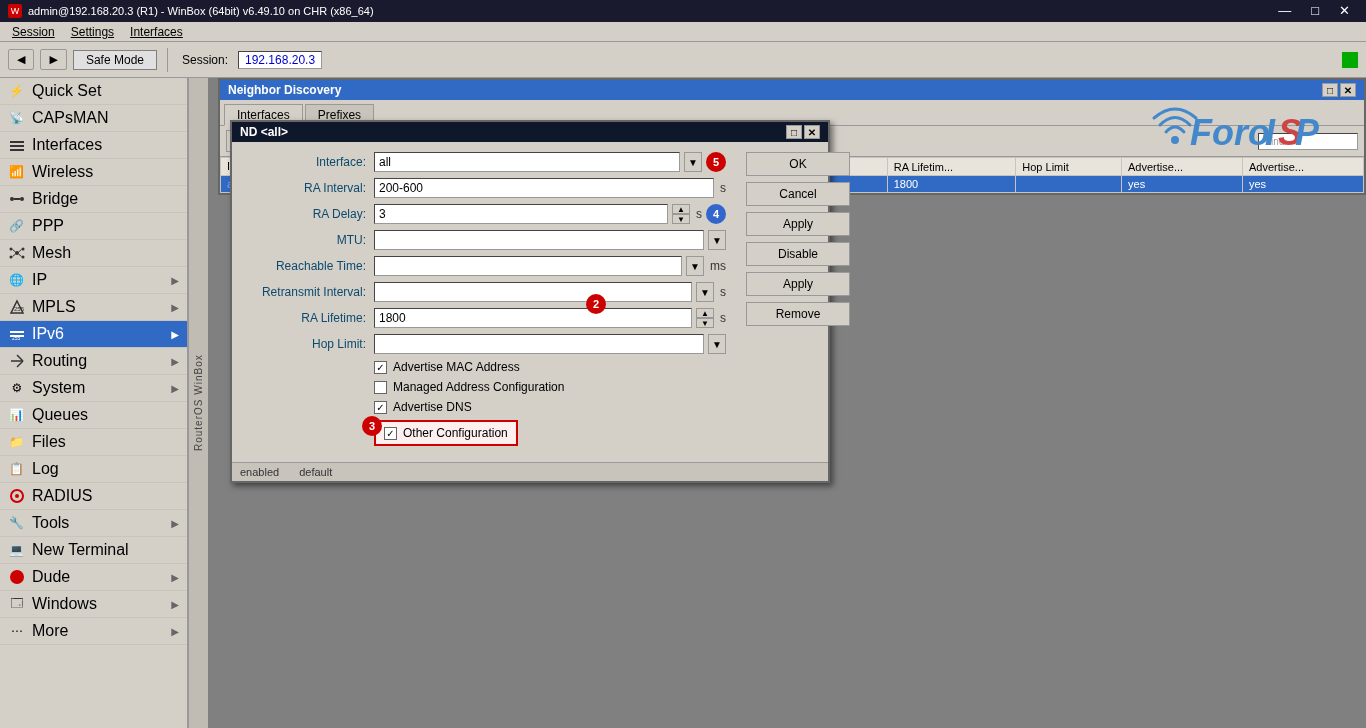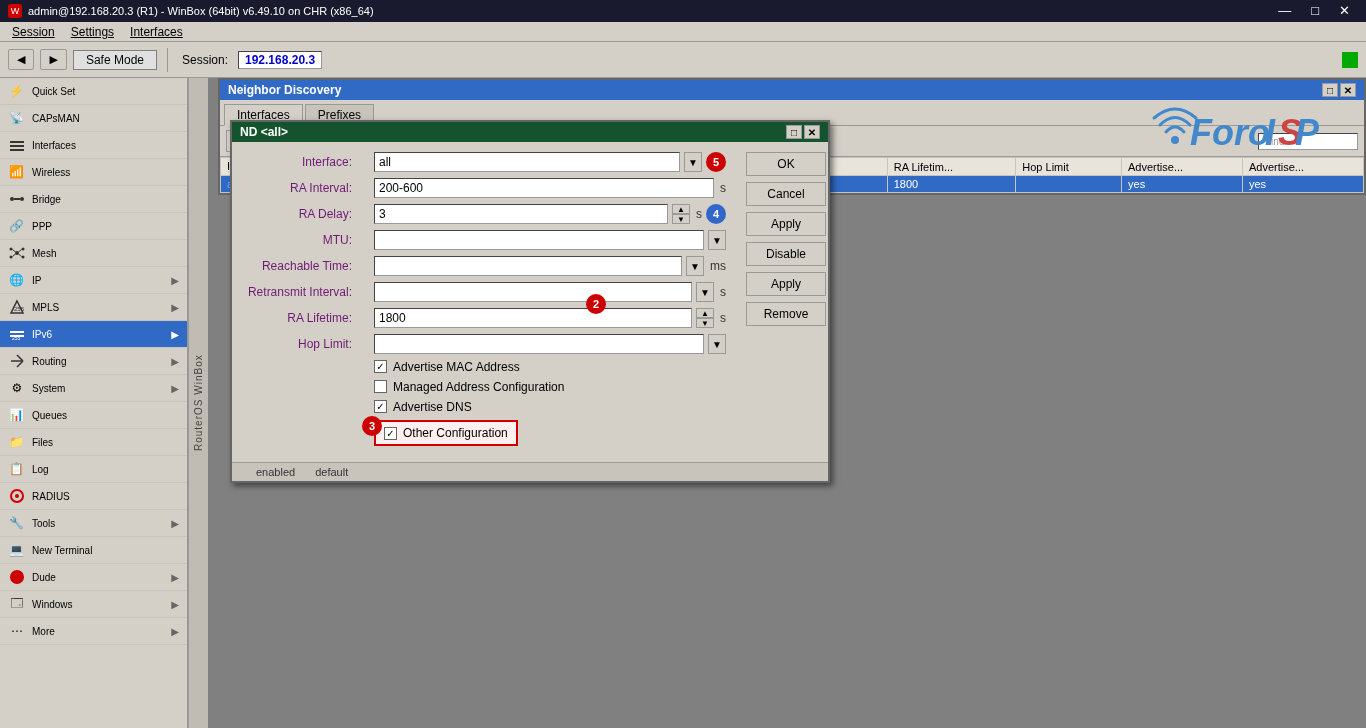--- a/index.html
+++ b/index.html
@@ -15,32 +15,32 @@
     
     .menu-bar { background: #d4d0c8; height: 20px; display: flex; align-items: center; padding: 0 4px; border-bottom: 1px solid #999; }
     .menu-item { padding: 1px 8px; cursor: pointer; font-size: 12px; text-decoration: underline; }
 
     
     .toolbar { background: #d4d0c8; height: 36px; display: flex; align-items: center; padding: 0 8px; gap: 6px; border-bottom: 1px solid #999; }
     .toolbar-btn { background: #d4d0c8; border: 1px solid #999; padding: 3px 8px; cursor: pointer; font-size: 11px; border-radius: 2px; display: flex; align-items: center; gap: 4px; }
     .toolbar-sep { width: 1px; height: 24px; background: #999; margin: 0 4px; }
     .safe-mode-btn { background: #e0e0e0; border: 1px solid #808080; padding: 2px 12px; font-size: 12px; cursor: pointer; }
     .session-label { color: #000000; font-size: 12px; margin-left: 4px; }
-    .session-value { color: #00c; font-size: 12px; font-weight: bold; margin-left: 4px; border: 1px inset #999; background: white; padding: 1px 6px; }
+    .session-value { color: #00c; font-size: 12px; font-weight: normal; margin-left: 4px; border: 1px inset #999; background: white; padding: 1px 6px; }
     .green-indicator { width: 16px; height: 16px; background: #00aa00; margin-left: auto; }
 
     
     .main-layout { display: flex; height: calc(728px - 22px - 20px - 36px); }
 
     
     .sidebar { width: 188px; background: #d4d0c8; border-right: 1px solid #999; overflow-y: auto; }
     .sidebar-item { display: flex; align-items: center; gap: 6px; padding: 4px 8px; cursor: pointer; border-bottom: 1px solid #c8c4bc; }
     .sidebar-item.active { background: #316ac5; color: white; }
     .sidebar-icon { width: 18px; height: 18px; flex-shrink: 0; display: flex; align-items: center; justify-content: center; }
-    .sidebar-label { flex: 1; font-size: 10px; }
+    .sidebar-label { flex: 1; font-size: 16px; }
     .sidebar-arrow { font-size: 10px; color: #666; }
 
     
     .content { flex: 1; background: #808080; position: relative; overflow: hidden; }
 
     
     .nd-outer { position: absolute; top: 0; left: 20px; right: 0; background: #d4d0c8; border: 2px solid #666; }
     .nd-titlebar { background: #316ac5; color: white; padding: 3px 8px; display: flex; align-items: center; justify-content: space-between; font-size: 12px; font-weight: bold; }
     .nd-titlebar-btns { display: flex; gap: 2px; }
     .nd-title-btn { width: 16px; height: 14px; background: #d4d0c8; border: 1px solid #999; cursor: pointer; display: flex; align-items: center; justify-content: center; font-size: 10px; color: #000; }
@@ -59,45 +59,45 @@
 
     
     .nd-table { width: 100%; border-collapse: collapse; font-size: 11px; }
     .nd-table th { background: #e8e4dc; border: 1px solid #c8c4bc; padding: 2px 6px; text-align: left; font-weight: normal; white-space: nowrap; }
     .nd-table td { border: 1px solid #c8c4bc; padding: 2px 6px; white-space: nowrap; }
     .nd-table tr.selected td { background: #316ac5; color: white; }
     .nd-table tr.selected td a { color: #88aaff; }
 
     
     .nd-dialog { position: absolute; top: 40px; left: 10px; width: 600px; background: #d4d0c8; border: 2px solid #666; box-shadow: 3px 3px 6px rgba(0,0,0,0.5); z-index: 200; }
-    .nd-dialog-title { background: #14532d; color: white; padding: 3px 8px; display: flex; align-items: center; justify-content: space-between; font-size: 12px; font-weight: bold; }
+    .nd-dialog-title { background: #0f172a; color: white; padding: 3px 8px; display: flex; align-items: center; justify-content: space-between; font-size: 12px; font-weight: bold; }
     .nd-dialog-btns { display: flex; gap: 2px; }
     .nd-dialog-btn { width: 16px; height: 14px; background: #d4d0c8; border: 1px solid #999; cursor: pointer; display: flex; align-items: center; justify-content: center; font-size: 10px; color: #000; }
 
     .nd-dialog-body { display: flex; gap: 0; }
     .nd-form { flex: 1; padding: 10px 12px; }
     .nd-form-row { display: flex; align-items: center; margin-bottom: 6px; }
-    .nd-form-label { width: 130px; text-align: right; padding-right: 22px; font-size: 12px; color: #701a75; }
+    .nd-form-label { width: 130px; text-align: right; padding-right: 8px; font-size: 12px; color: #0c4a6e; }
     .nd-form-control { flex: 1; display: flex; align-items: center; gap: 4px; }
     .nd-input { border: 1px inset #999; background: white; height: 20px; padding: 1px 4px; font-size: 12px; flex: 1; }
     .nd-dropdown-btn { width: 18px; height: 20px; border: 1px solid #999; background: #d4d0c8; cursor: pointer; display: flex; align-items: center; justify-content: center; font-size: 10px; }
     .nd-unit { font-size: 12px; color: #333; margin-left: 2px; }
     .nd-spinner-up { width: 18px; height: 10px; border: 1px solid #999; background: #d4d0c8; cursor: pointer; display: flex; align-items: center; justify-content: center; font-size: 8px; }
     .nd-spinner-down { width: 18px; height: 10px; border: 1px solid #999; background: #d4d0c8; cursor: pointer; display: flex; align-items: center; justify-content: center; font-size: 8px; }
     .nd-spinners { display: flex; flex-direction: column; }
 
-    .nd-checkbox-row { display: flex; align-items: flex-start; margin-bottom: 6px; gap: 6px; padding-left: 130px; }
+    .nd-checkbox-row { display: flex; align-items: flex-end; margin-bottom: 6px; gap: 6px; padding-left: 130px; }
     .nd-checkbox { width: 13px; height: 13px; border: 1px solid #666; background: white; display: flex; align-items: center; justify-content: center; cursor: pointer; flex-shrink: 0; }
     .nd-checkbox.checked::after { content: '✓'; font-size: 10px; color: #000; }
 
     .nd-buttons { display: flex; flex-direction: column; padding: 10px 8px; gap: 6px; width: 90px; }
-    .nd-btn { border: 1px solid #999; background: #d4d0c8; padding: 4px 8px; cursor: pointer; font-size: 12px; text-align: center; width: 80px; }
-
-    
-    .nd-bottom { background: #c8c4bc; border-top: 1px solid #999; padding: 3px 24px; display: flex; gap: 20px; font-size: 11px; }
+    .nd-btn { border: 1px solid #999; background: #d4d0c8; padding: 4px 8px; cursor: pointer; font-size: 12px; text-align: center; width: 104px; }
+
+    
+    .nd-bottom { background: #c8c4bc; border-top: 1px solid #999; padding: 3px 8px; display: flex; gap: 20px; font-size: 11px; }
     .nd-bottom-item { color: #333; }
 
     
     .circle-badge { width: 20px; height: 20px; border-radius: 50%; color: white; font-size: 11px; font-weight: bold; display: flex; align-items: center; justify-content: center; }
     .badge-red { background: #cc0000; }
     .badge-blue { background: #3366cc; }
 
     .routeros-vertical { position: absolute; left: 0; top: 0; bottom: 0; width: 20px; background: #c0bcb4; display: flex; align-items: center; justify-content: center; writing-mode: vertical-lr; transform: rotate(180deg); font-size: 10px; color: #444; letter-spacing: 1px; border-right: 1px solid #999; }
   </style>
 </head>

